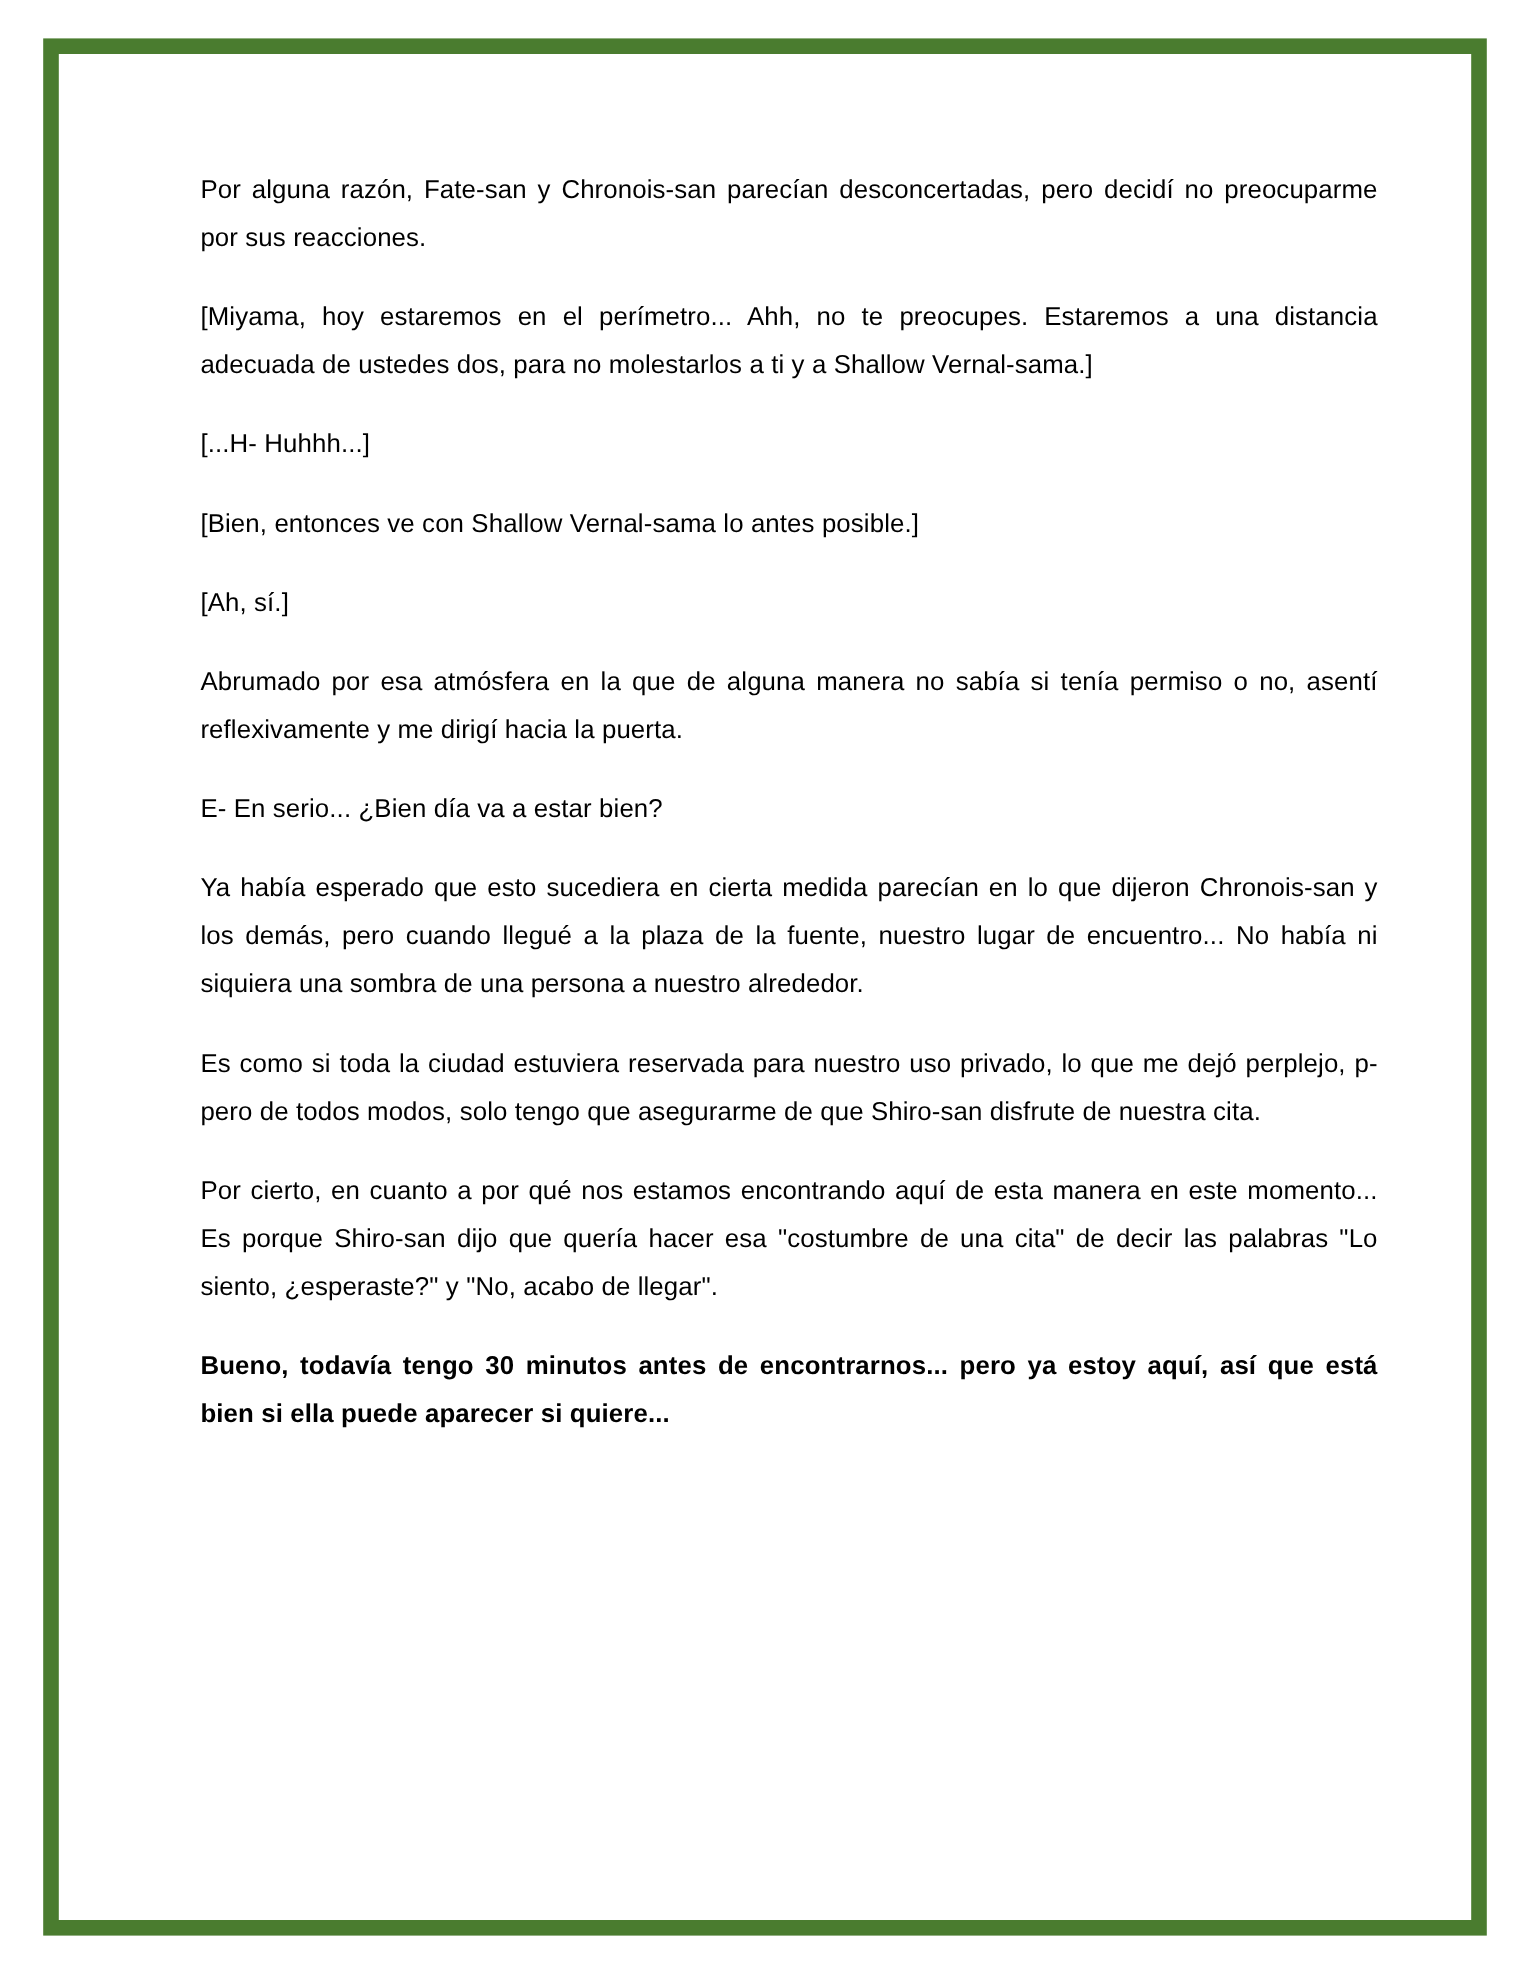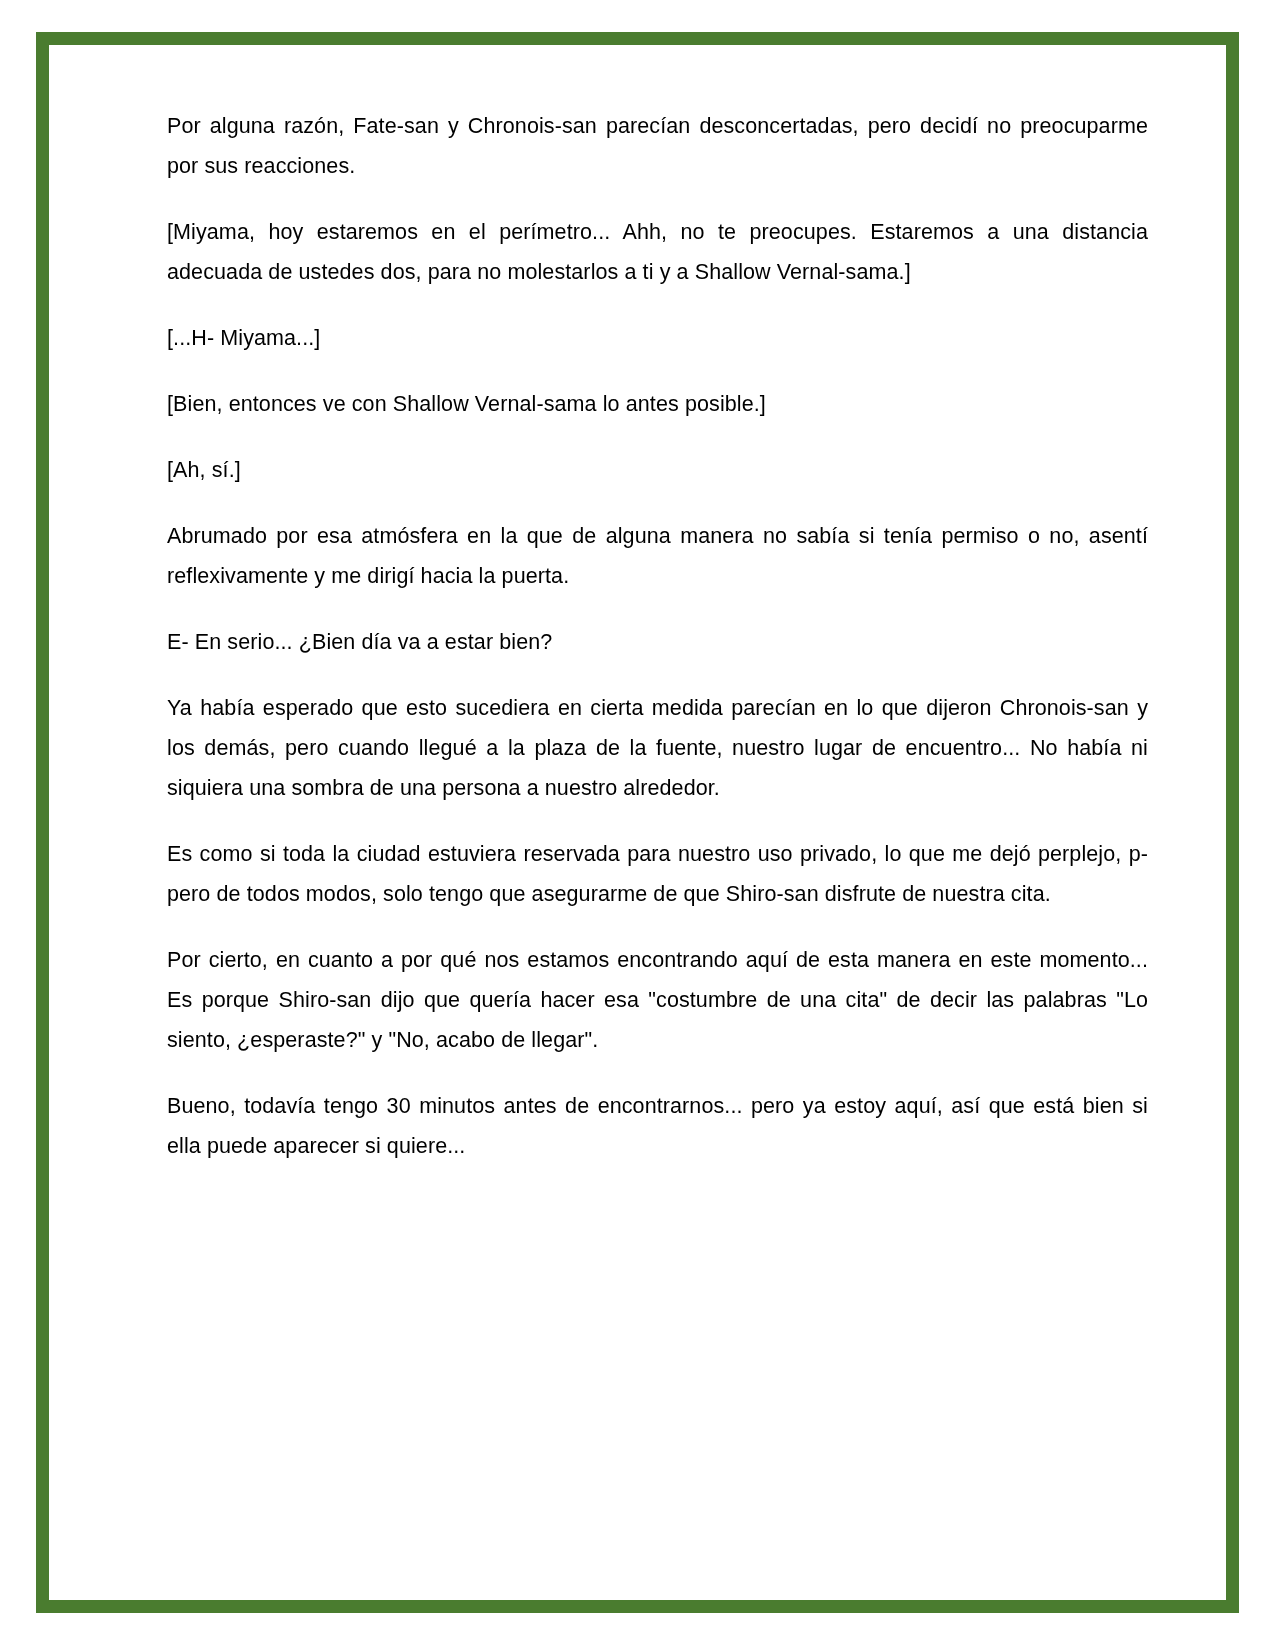--- a/index.html
+++ b/index.html
@@ -18,48 +18,49 @@
     height: 1649px;
     padding: 32px 36px 36px 36px;
     background: #ffffff;
   }
   .frame {
     box-sizing: border-box;
     width: 100%;
     height: 100%;
     border: 13px solid #4a7c2f;
     background: #ffffff;
-    padding: 62px 78px 40px 118px;
+    padding: 94px 78px 40px 118px;
   }
   .doc-body {
     box-sizing: border-box;
     width: 100%;
   }
   p.para {
     margin: 0 0 26px 0;
     font-size: 21.5px;
     line-height: 1.86;
     color: #000000;
     text-align: justify;
     text-justify: inter-word;
     letter-spacing: 0.1px;
   }
   p.para:last-child {
     margin-bottom: 0;
+    font-weight: bold;
   }
 </style>
 </head>
 <body>
 
 <div class="page">
   <div class="frame">
     <div class="doc-body">
       <p class="para">Por alguna razón, Fate-san y Chronois-san parecían desconcertadas, pero decidí no preocuparme por sus reacciones.</p>
       <p class="para">[Miyama, hoy estaremos en el perímetro... Ahh, no te preocupes. Estaremos a una distancia adecuada de ustedes dos, para no molestarlos a ti y a Shallow Vernal-sama.]</p>
-      <p class="para">[...H- Miyama...]</p>
+      <p class="para">[...H- Huhhh...]</p>
       <p class="para">[Bien, entonces ve con Shallow Vernal-sama lo antes posible.]</p>
       <p class="para">[Ah, sí.]</p>
       <p class="para">Abrumado por esa atmósfera en la que de alguna manera no sabía si tenía permiso o no, asentí reflexivamente y me dirigí hacia la puerta.</p>
       <p class="para">E- En serio... ¿Bien día va a estar bien?</p>
       <p class="para">Ya había esperado que esto sucediera en cierta medida parecían en lo que dijeron Chronois-san y los demás, pero cuando llegué a la plaza de la fuente, nuestro lugar de encuentro... No había ni siquiera una sombra de una persona a nuestro alrededor.</p>
       <p class="para">Es como si toda la ciudad estuviera reservada para nuestro uso privado, lo que me dejó perplejo, p- pero de todos modos, solo tengo que asegurarme de que Shiro-san disfrute de nuestra cita.</p>
       <p class="para">Por cierto, en cuanto a por qué nos estamos encontrando aquí de esta manera en este momento... Es porque Shiro-san dijo que quería hacer esa "costumbre de una cita" de decir las palabras "Lo siento, ¿esperaste?" y "No, acabo de llegar".</p>
       <p class="para">Bueno, todavía tengo 30 minutos antes de encontrarnos... pero ya estoy aquí, así que está bien si ella puede aparecer si quiere...</p>
     </div>
   </div>

